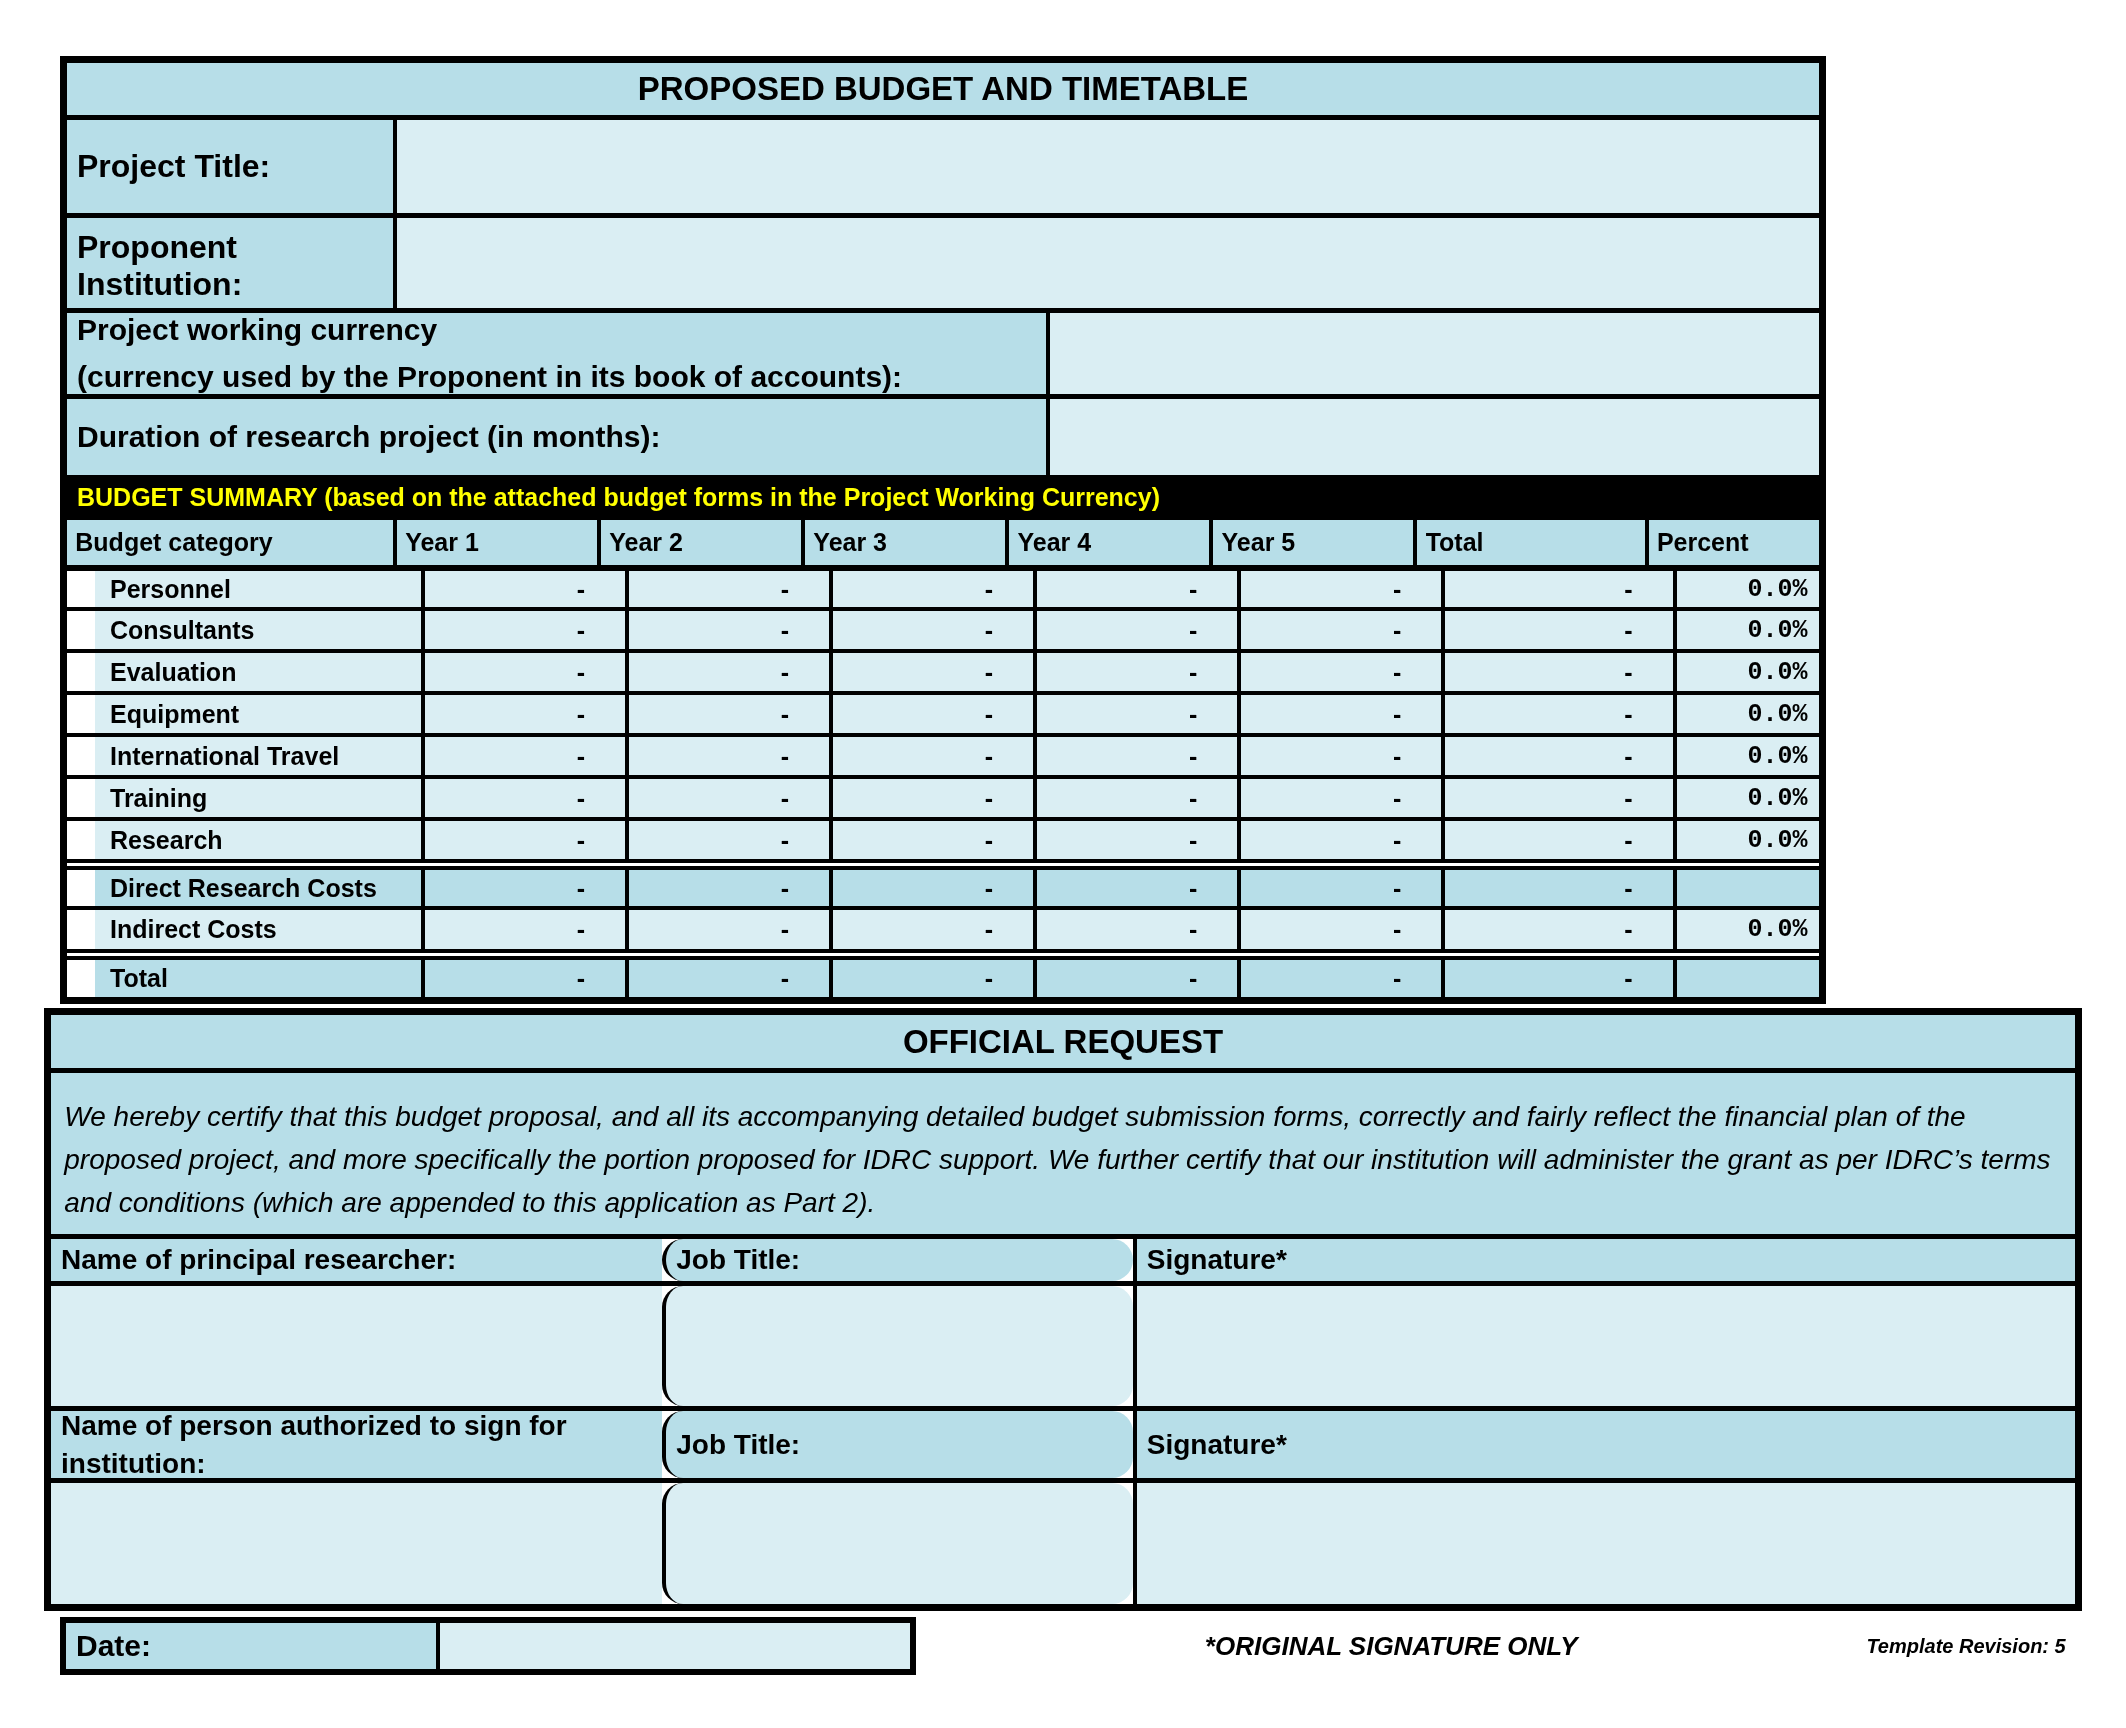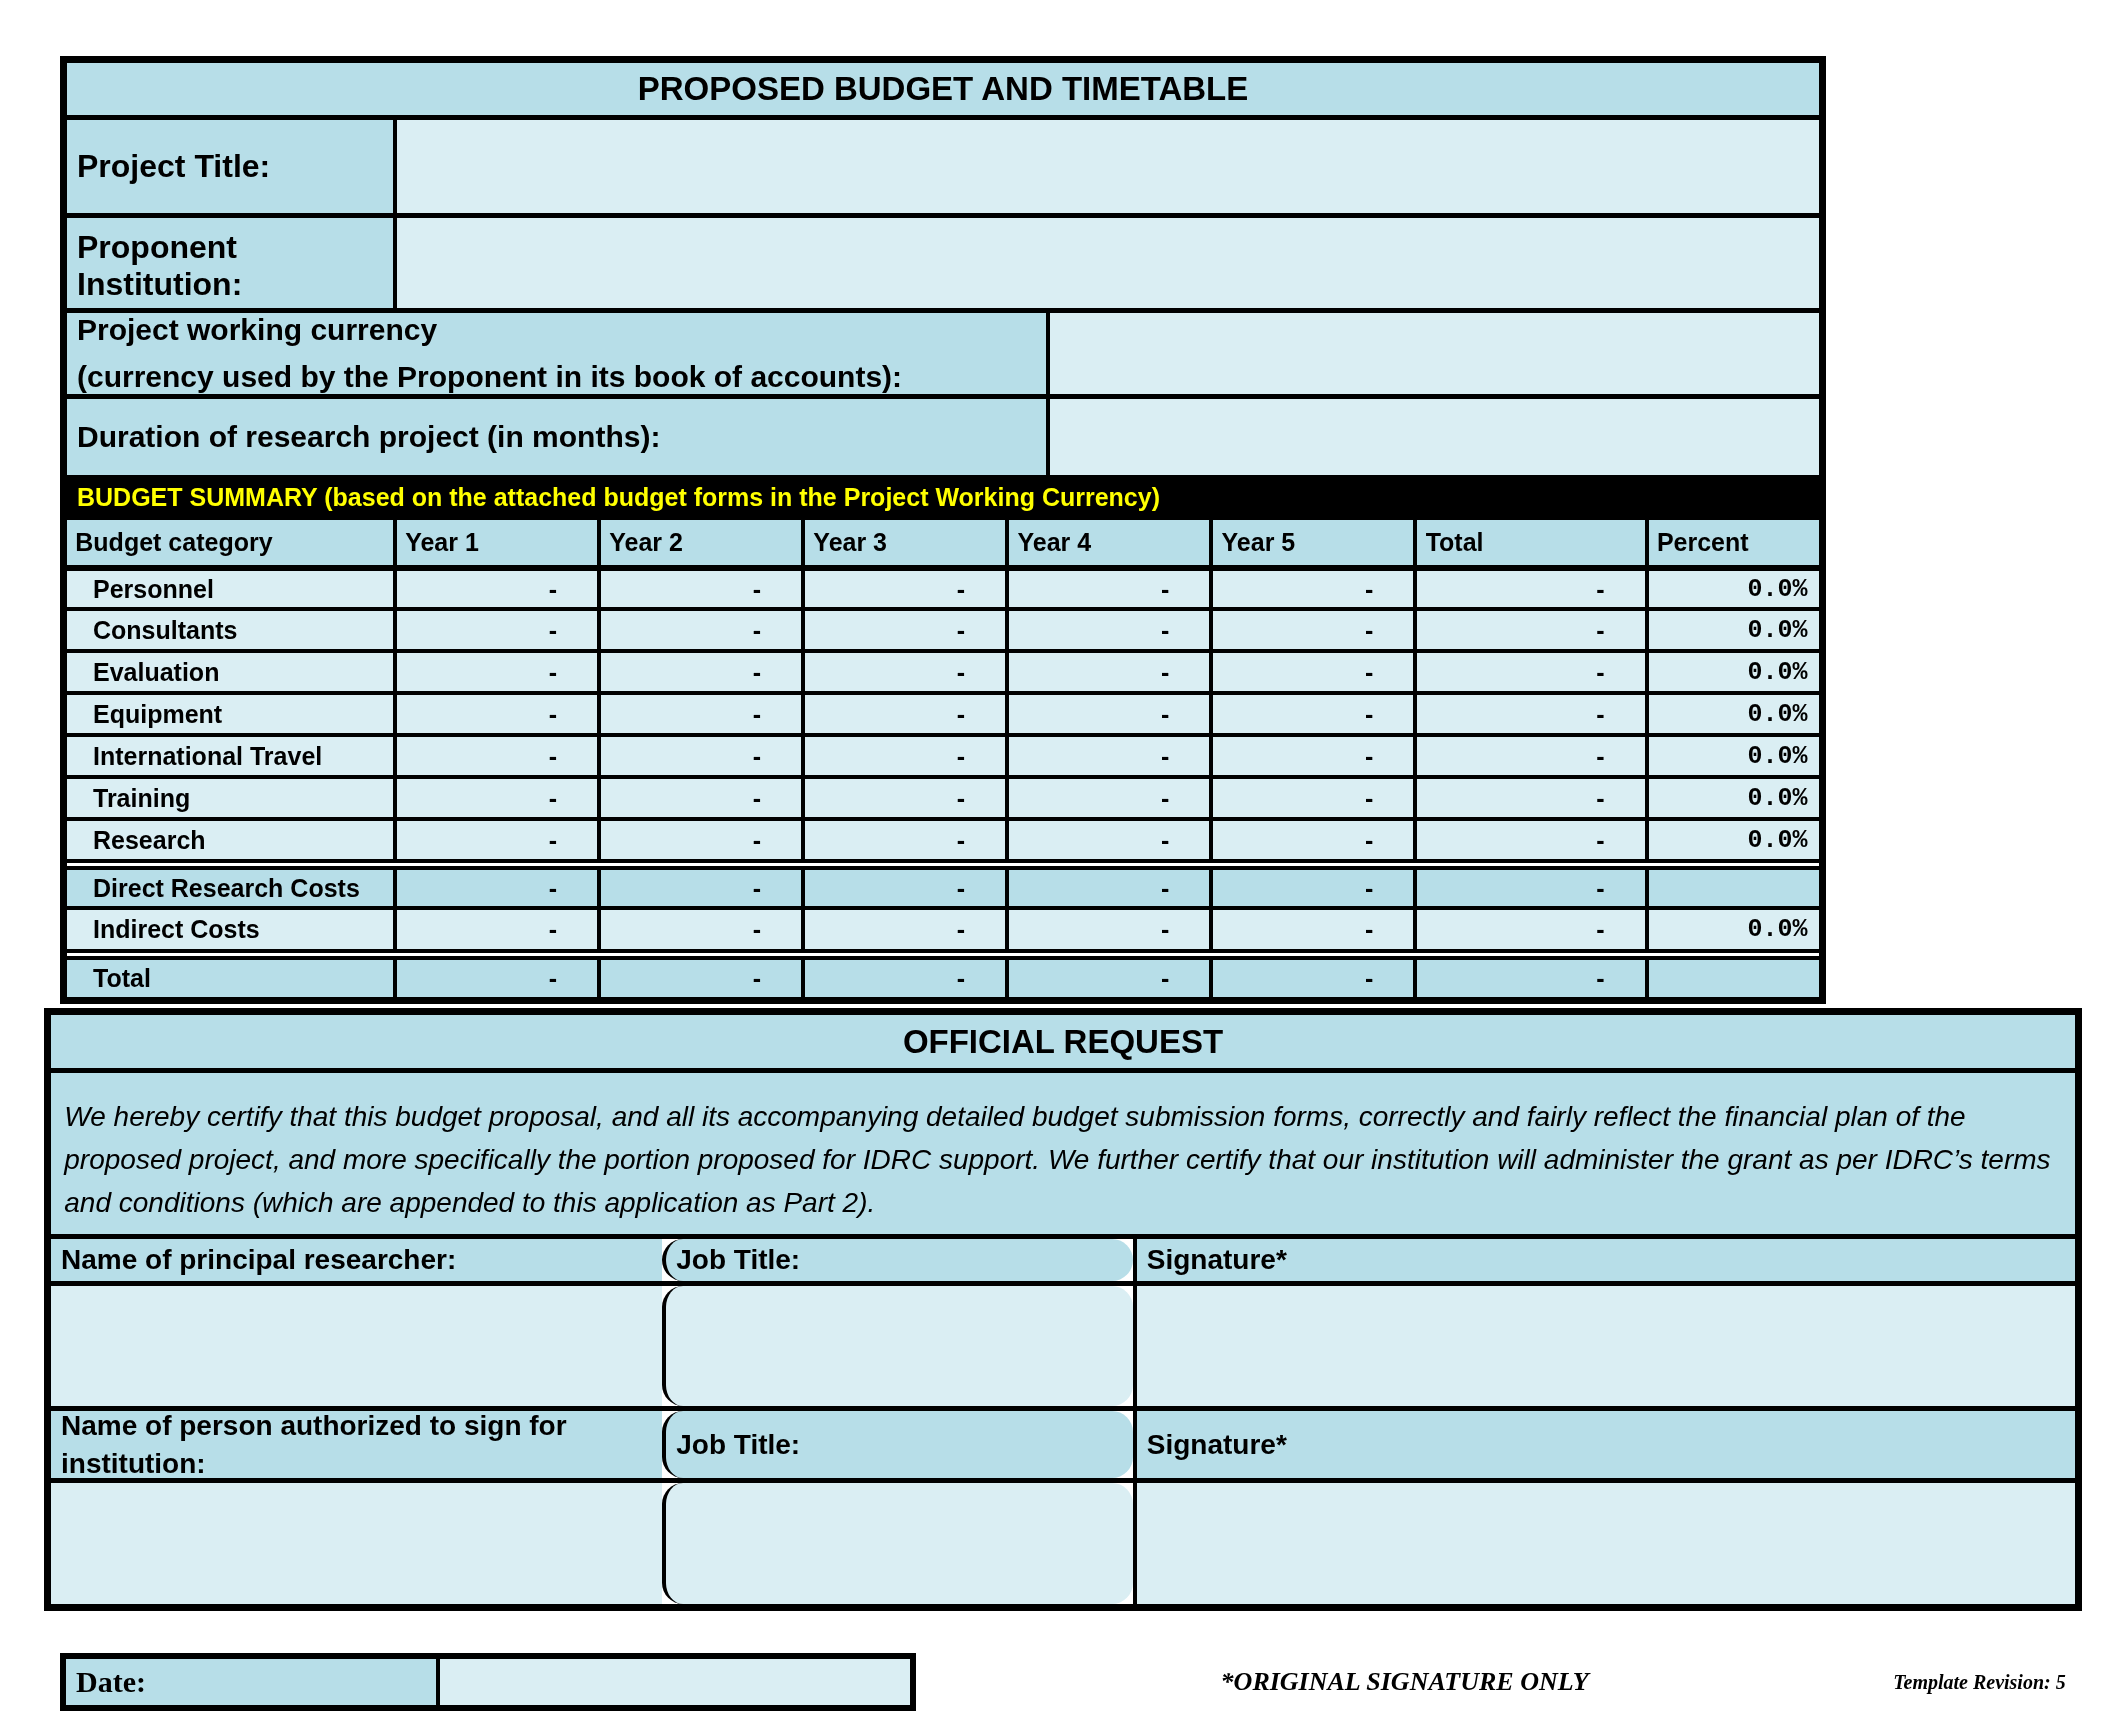--- a/index.html
+++ b/index.html
@@ -57,21 +57,21 @@
   .bottom-al{align-items:flex-end;padding-bottom:5px;}
   .twoline{flex-direction:column;align-items:flex-start;justify-content:center;line-height:1.55;}
   .twoline div{white-space:nowrap;}
 
   .band{
     background:var(--band-bg);color:var(--band-text);
     font-size:25px;display:flex;align-items:center;
     padding-left:10px;flex:0 0 auto;box-sizing:border-box;
   }
   .hcell{font-size:25px;padding-left:8.3px;}
-  .cat{font-size:25px;padding-left:26px;}
+  .cat{font-size:25px;padding-left:15px;margin-left:28px;}
   .num{font-size:25px;justify-content:flex-end;padding-right:40px;}
   .pct{font-size:25px;justify-content:flex-end;padding-right:11.6px;font-family:Liberation Mono, monospace;}
 
   .cert{
     font-weight:normal;font-style:italic;font-size:28px;
     line-height:1.55;align-items:flex-start;
     padding:21.6px 13.3px 8.3px 13.3px;display:block;
   }
   .namecell{font-size:28px;padding-left:10px;line-height:1.35;}
 
@@ -276,21 +276,21 @@
     </div>
 
     <div class="trow bt" style="height:126px">
       <div class="cell light o1"></div>
       <div class="cell light o2"></div>
       <div class="cell light o3"></div>
     </div>
 
   </section>
 
-  <div class="bottom-strip" style="top:1653px;left:60px;width:2009px;font-family:Liberation Serif, serif;">
+  <div class="bottom-strip" style="top:1617px;left:60px;width:2009px;">
     <div class="date-table">
       <div class="cell dark date-label">Date:</div>
       <div class="cell light date-input"></div>
     </div>
     <div class="note-wrap">
       <span class="sig-note">*ORIGINAL SIGNATURE ONLY</span>
     </div>
     <div class="revision">Template Revision: 5</div>
   </div>
 

